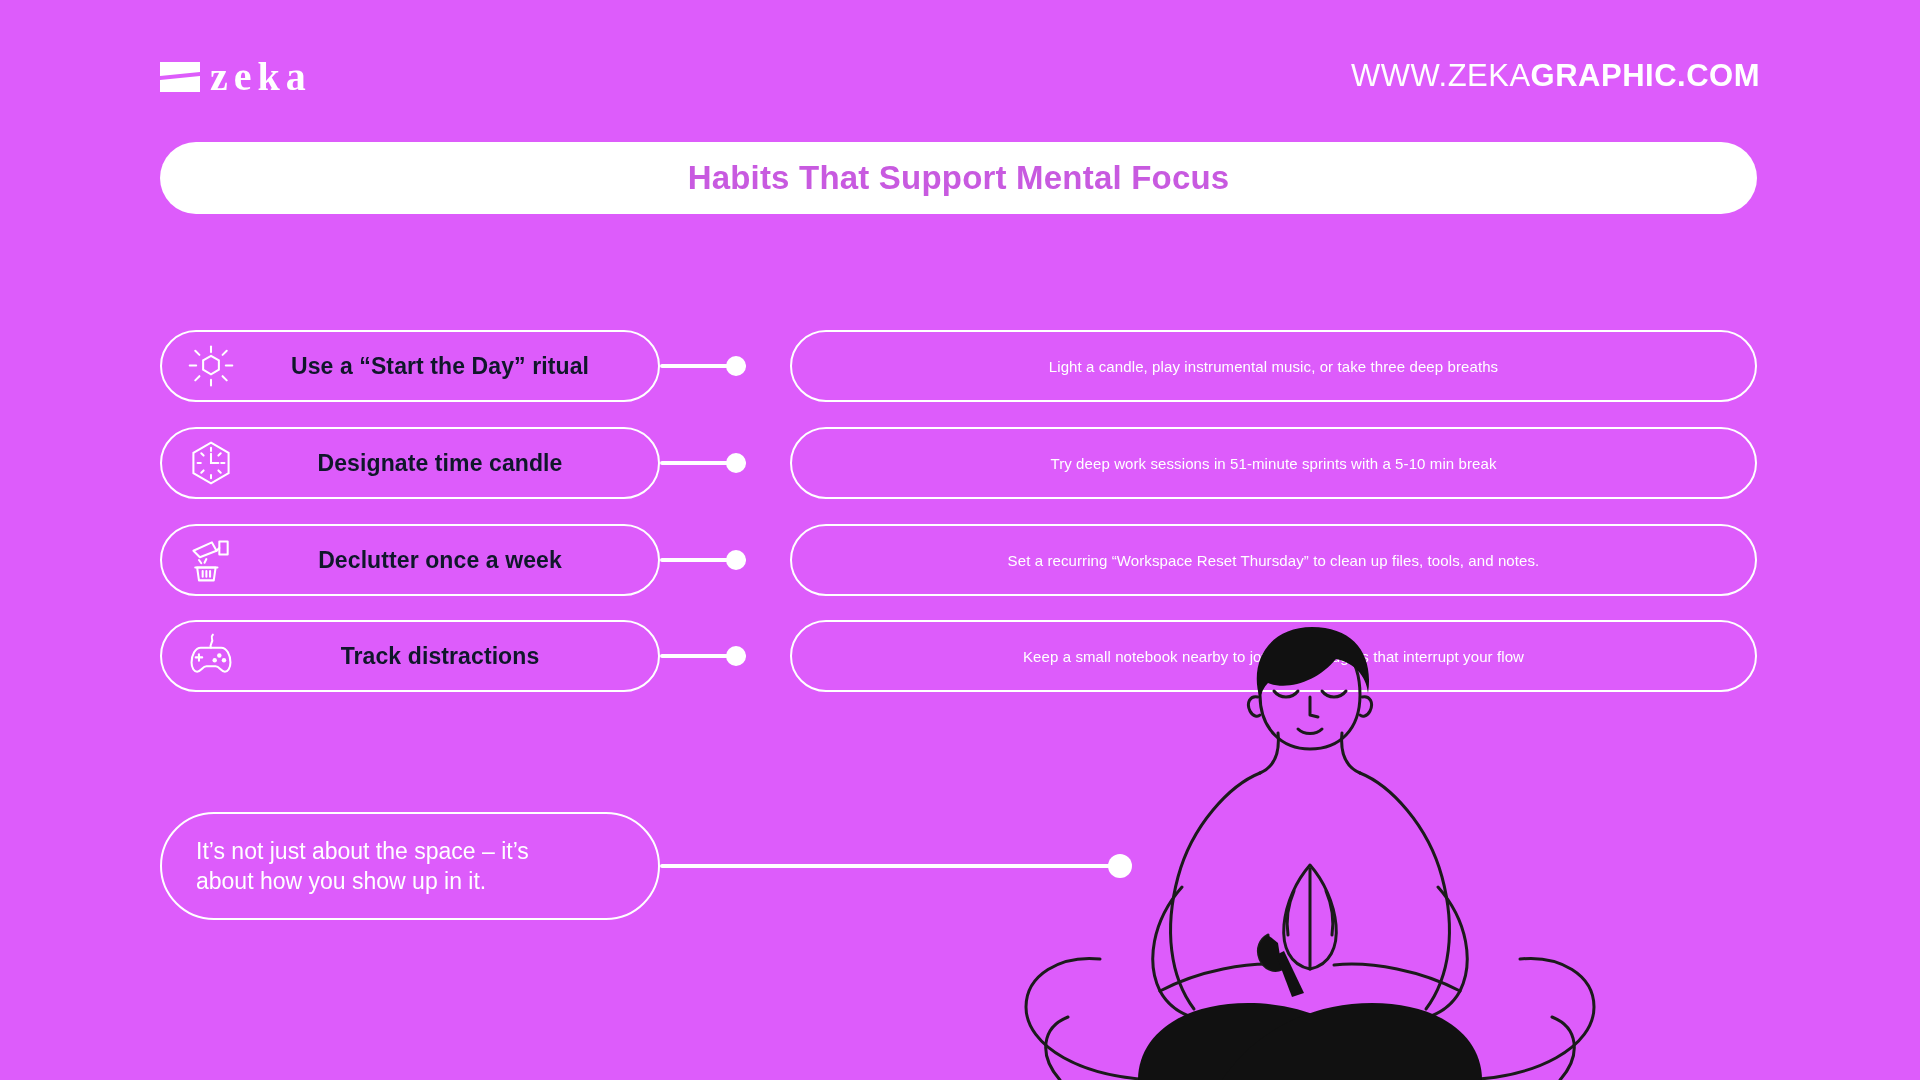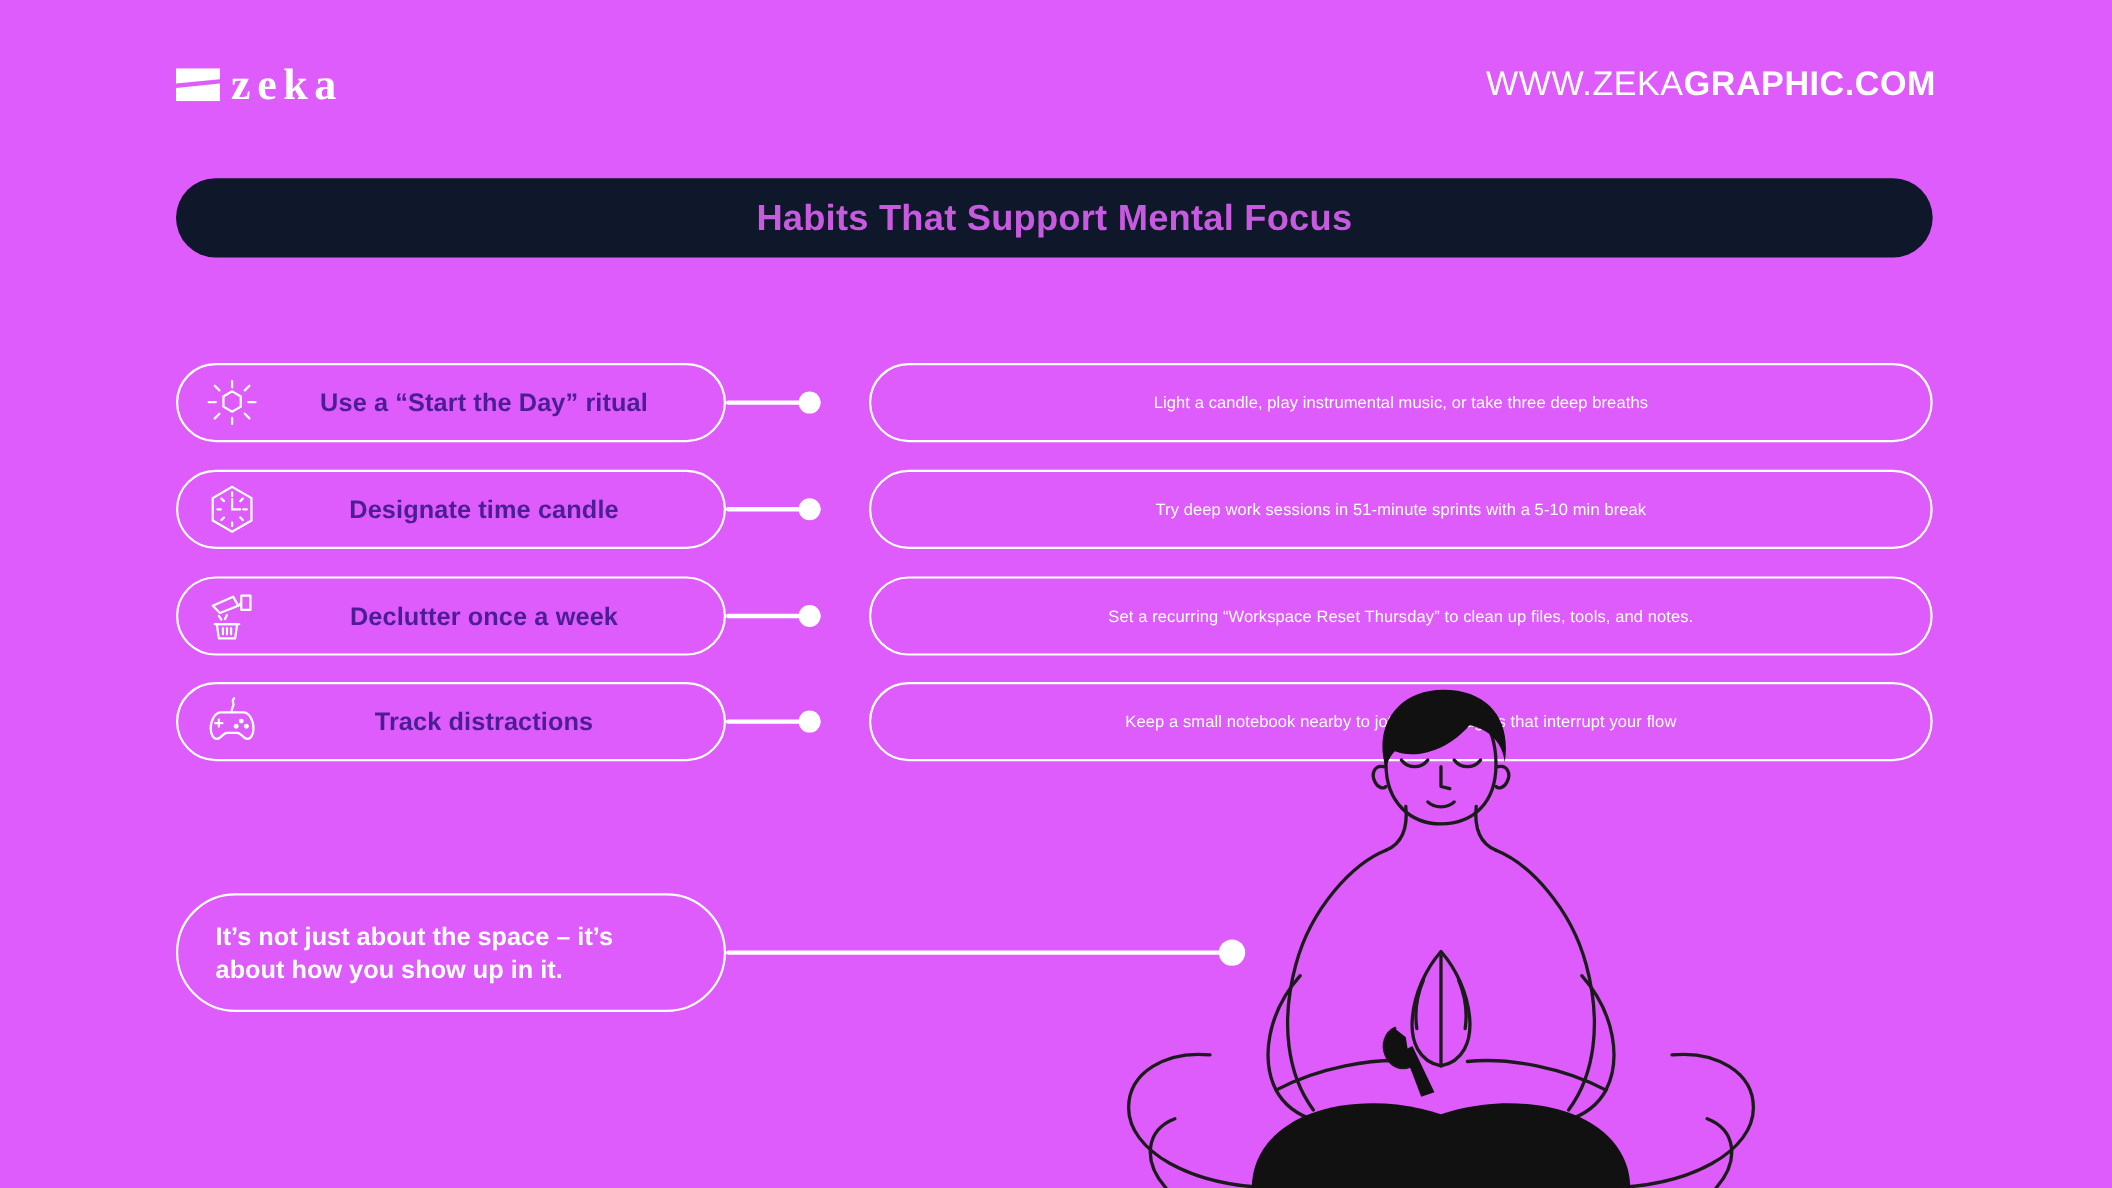--- a/index.html
+++ b/index.html
@@ -29,22 +29,22 @@
     color:#ffffff;font-size:31px;letter-spacing:.5px;
     white-space:nowrap;
   }
   .site-url .light{font-weight:300;}
   .site-url .bold{font-weight:800;}
 
   
   .title-banner{
     position:absolute;left:160px;top:142px;
     width:1597px;height:72px;
-    background:#0f172a;border-radius:36px;
-    display:flex;align-items:center;justify-content:center;margin-top:20px;
+    background:#ffffff;border-radius:36px;
+    display:flex;align-items:center;justify-content:center;
   }
   .title-text{
     color:#c85ae0;font-size:33px;font-weight:700;
     letter-spacing:.2px;
   }
 
   
   .row{position:absolute;left:0;width:1920px;height:72px;}
   .row-1{top:330px;}
   .row-2{top:427px;}
@@ -58,21 +58,21 @@
     display:flex;align-items:center;
     box-sizing:border-box;
   }
   .card-icon{
     width:62px;height:50px;margin-left:18px;flex:0 0 auto;
     display:flex;align-items:center;justify-content:center;
   }
   .card-icon svg{display:block;}
   .left-label{
     flex:1;text-align:center;
-    color:#4c1d95;font-size:23px;font-weight:700;
+    color:#0f172a;font-size:23px;font-weight:700;
     padding-right:20px;letter-spacing:.1px;
     white-space:nowrap;
   }
 
   .connector{
     position:absolute;left:660px;top:34px;
     width:86px;height:4px;background:#ffffff;border-radius:2px;
   }
   .connector-dot{
     position:absolute;left:726px;top:26px;
@@ -93,21 +93,21 @@
 
   
   .quote-card{
     position:absolute;left:160px;top:812px;
     width:500px;height:108px;
     border:2.5px solid #ffffff;border-radius:54px;
     display:flex;align-items:center;
     box-sizing:border-box;
   }
   .quote-text{
-    color:#ffffff;font-size:23px;font-weight:700;
+    color:#ffffff;font-size:23px;font-weight:400;
     line-height:1.32;padding:0 34px;
   }
   .quote-connector{
     position:absolute;left:660px;top:864px;
     width:468px;height:4px;background:#ffffff;border-radius:2px;
   }
   .quote-dot{
     position:absolute;left:1108px;top:854px;
     width:24px;height:24px;border-radius:50%;background:#ffffff;
   }

